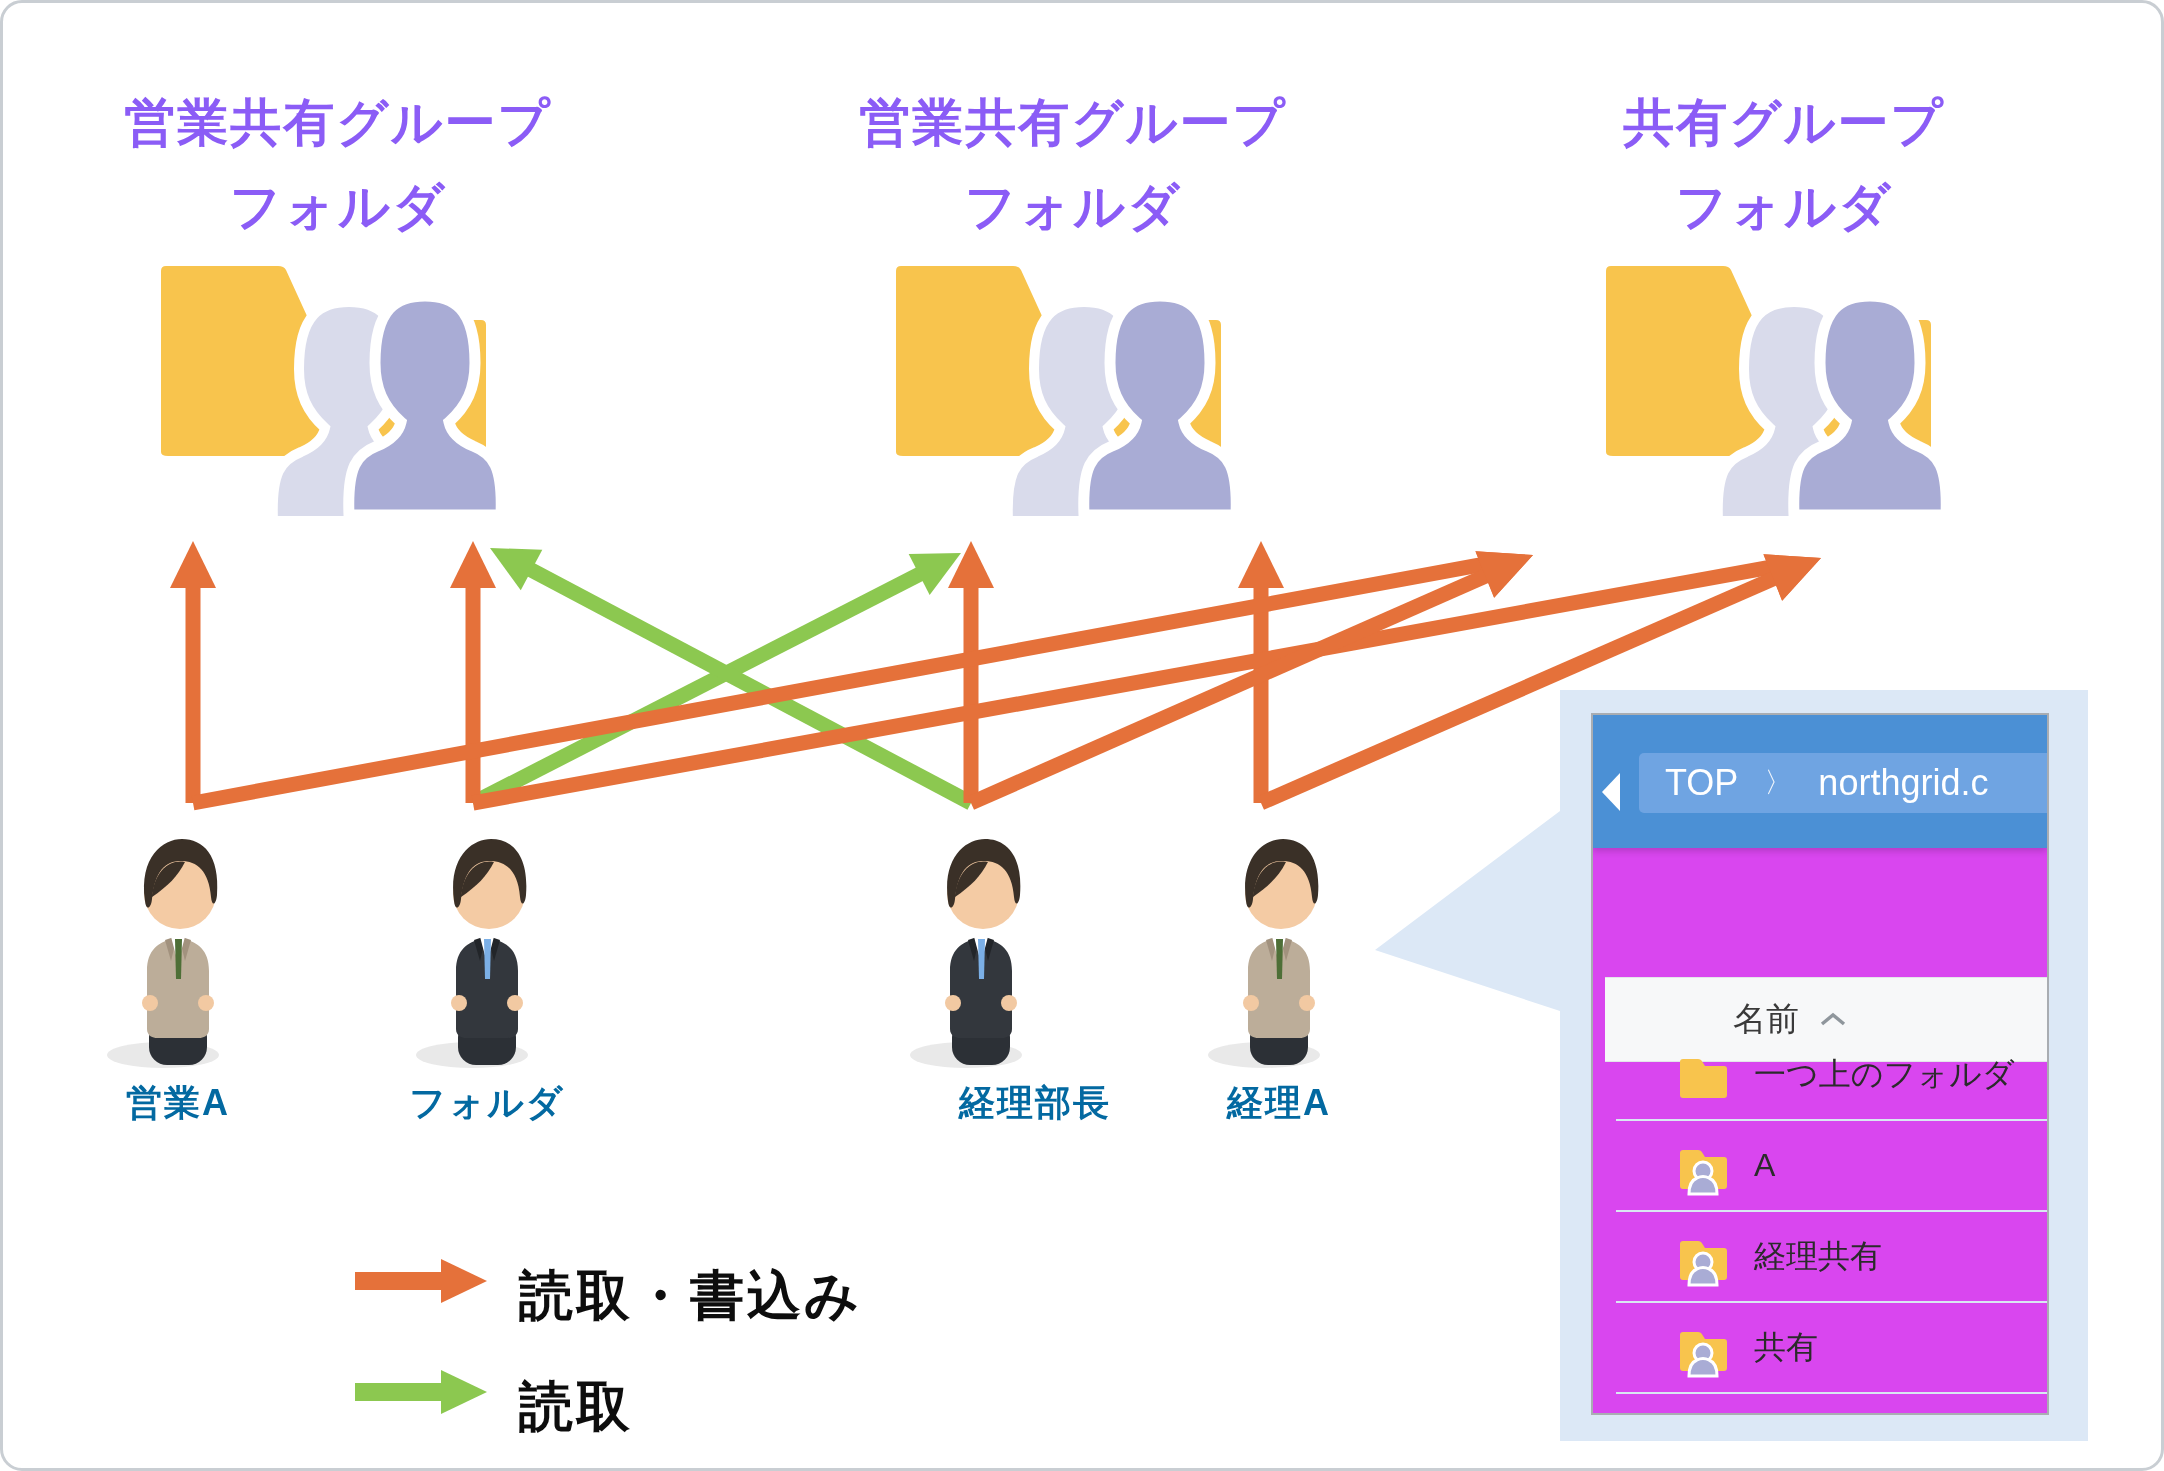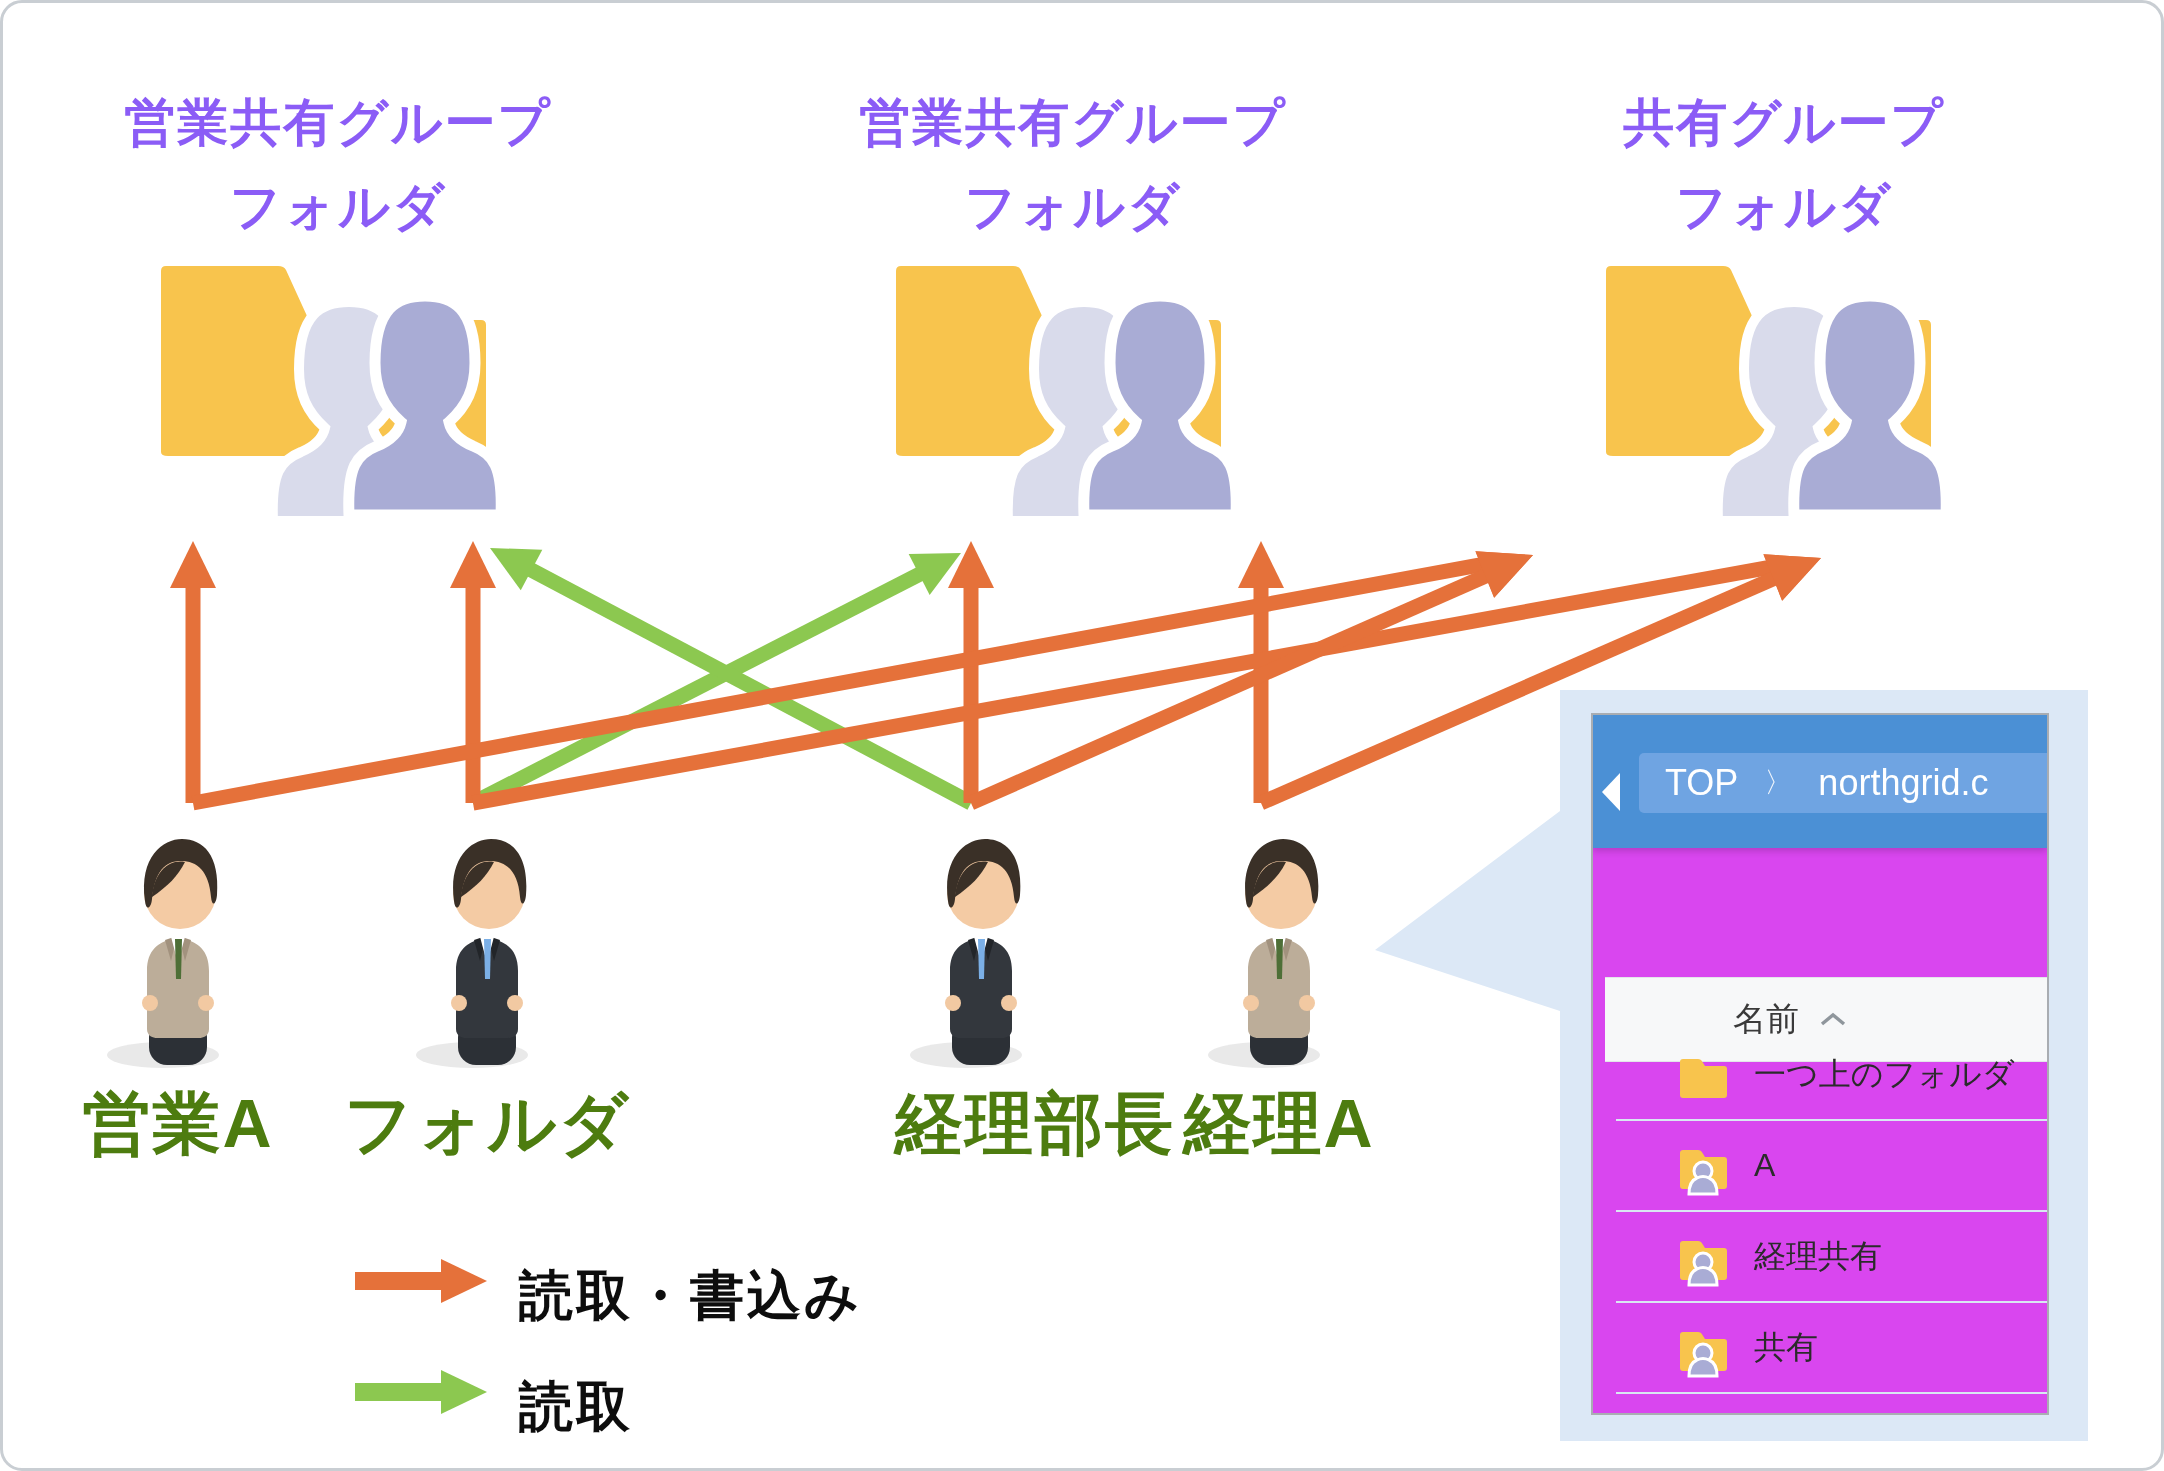--- a/index.html
+++ b/index.html
@@ -21,21 +21,21 @@
   #ficon-0{left:158px}
   #ficon-1{left:893px}
   #ficon-2{left:1603px}
 
   svg.overlay{position:absolute;left:0;top:0;width:2164px;height:1471px;pointer-events:none;}
 
   
   .figure{position:absolute;top:828px;width:106px;height:238px;}
   .user-label{
     position:absolute;top:1076px;transform:translateX(-50%);
-    font-size:68px;font-weight:700;color:#4d7c0f;white-space:nowrap;letter-spacing:2px;
+    font-size:36px;font-weight:700;color:#0369a1;white-space:nowrap;letter-spacing:2px;
   }
 
   
   .legend-label{position:absolute;font-size:54px;font-weight:700;color:#0d0d0d;letter-spacing:3px;margin-top:11px;}
   #legend-label-0{left:516px;top:1246px;}
   #legend-label-1{left:516px;top:1357px;}
 
   
   .inset{
     position:absolute;left:1588px;top:710px;width:458px;height:702px;

